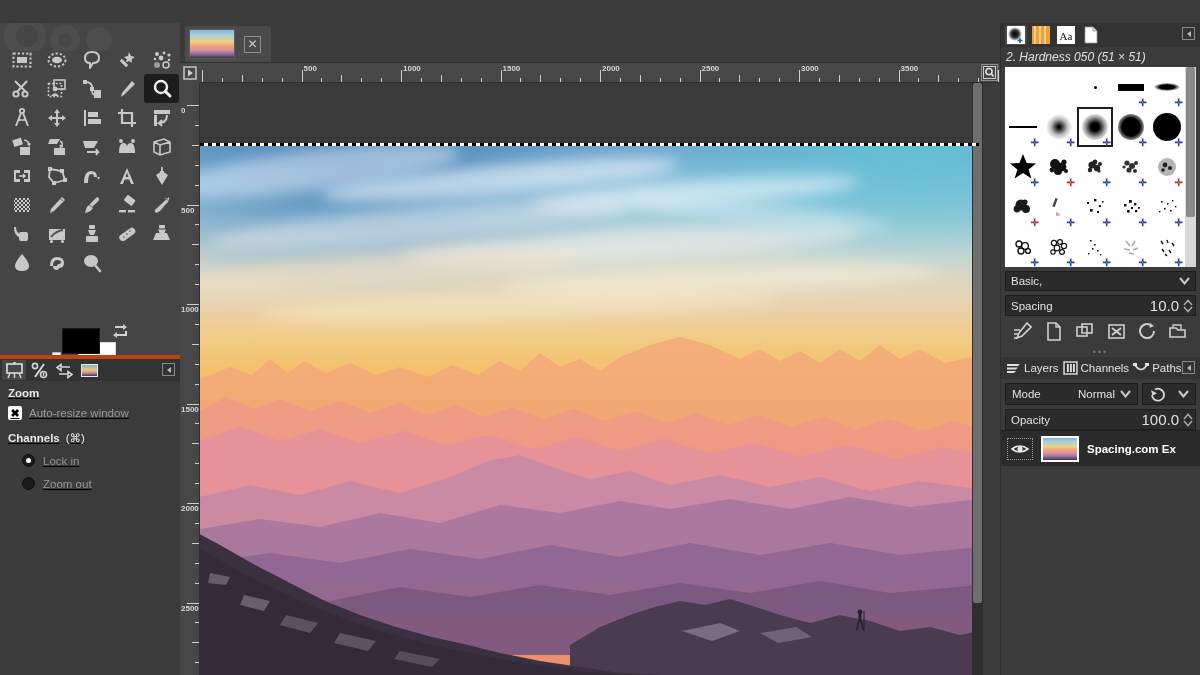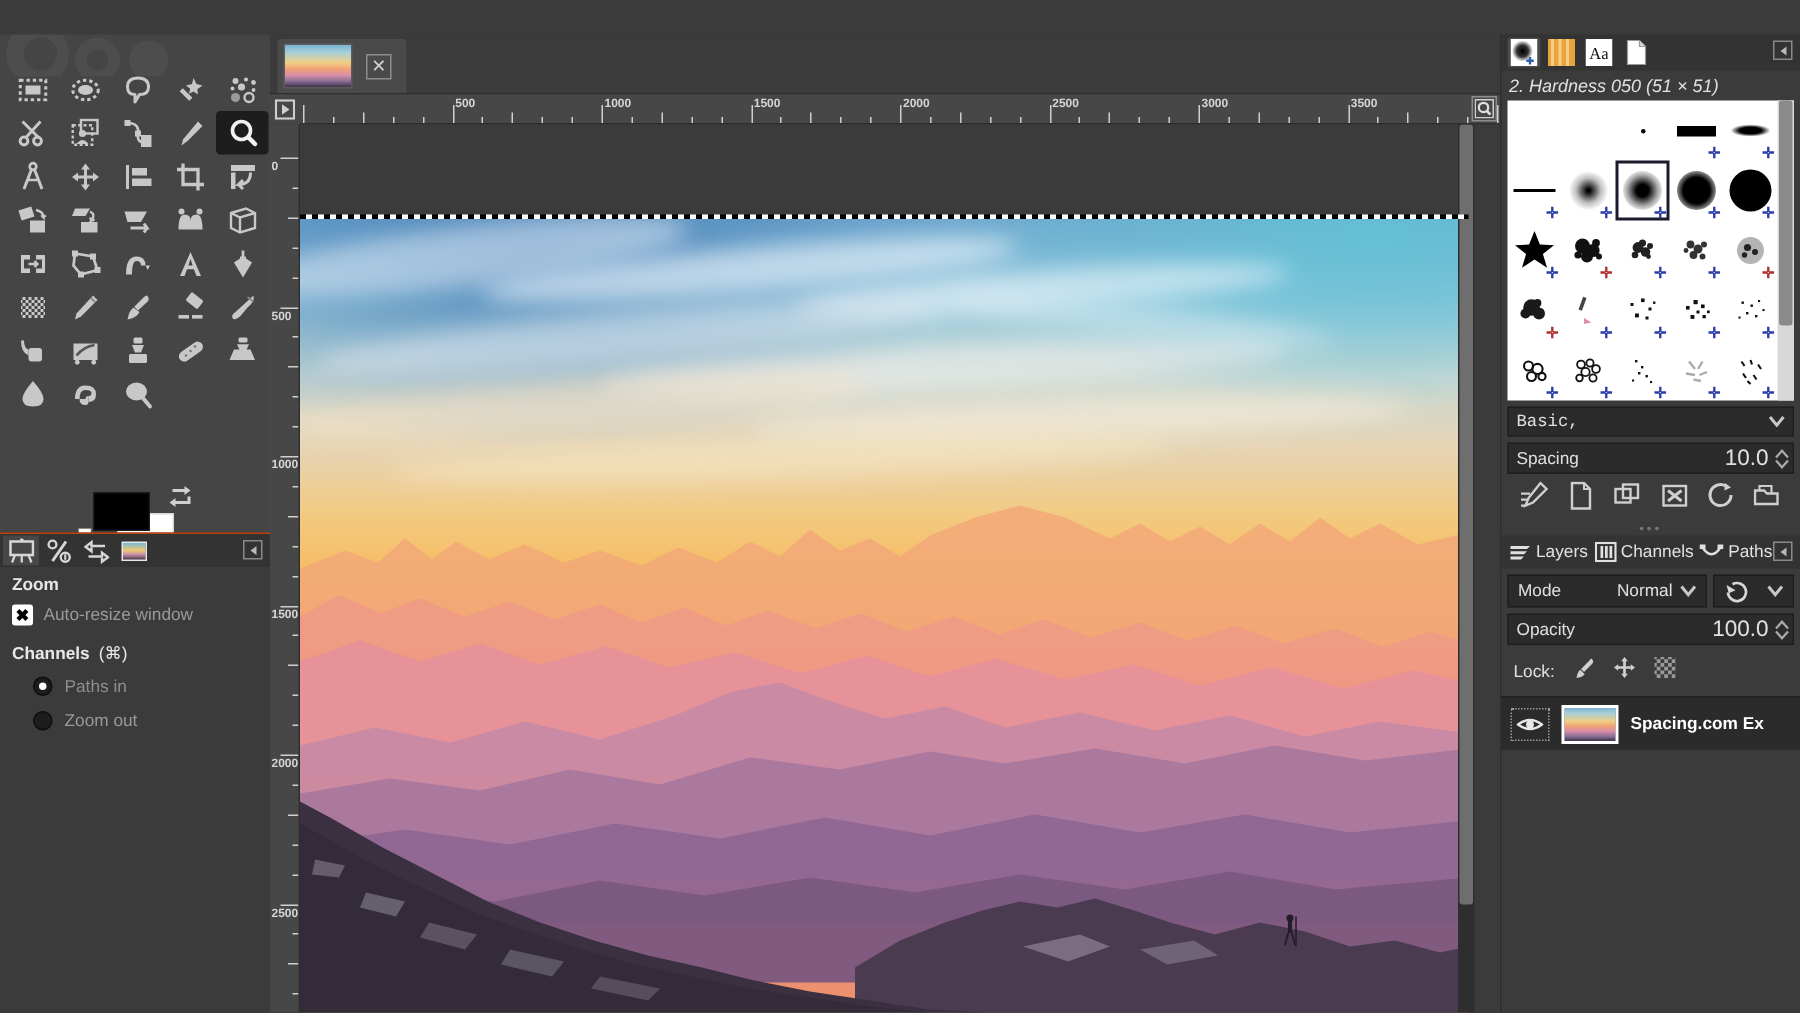--- a/index.html
+++ b/index.html
@@ -61,21 +61,21 @@
   .bg {
     position: absolute; left: 20px; top: 16px; width: 38px; height: 26px;
     background: #fff; border: 1px solid #d8d8d8;
   }
   .swap { position: absolute; right: -8px; top: -4px; }
   .reset { position: absolute; left: -6px; top: 26px; }
 
   
   .tooldock {
     position: absolute; top: 355px; left: 0; width: 180px; height: 320px;
-    background: #3b3b3b; border-top: 1px solid #c2410c;
+    background: #3b3b3b; border-top: 4px solid #c2410c; text-decoration: underline;
   }
   .dock-tabs {
     height: 22px; background: #333; display: flex; align-items: center;
     padding-left: 2px; position: relative;
   }
   .dock-tab {
     width: 24px; height: 20px; display: flex; align-items: center;
     justify-content: center; margin-right: 1px;
   }
   .dock-tab.sel { background: #474747; }
@@ -217,21 +217,21 @@
   .bcell .plus.red { color: #b03030; }
   .bcell.sel { outline: 2px solid #1b1b2e; outline-offset: -2px; z-index: 2; }
   .bscroll { width: 11px; background: #d8d8d8; position: relative; }
   .bscroll .bthumb {
     position: absolute; top: 0; left: 1px; width: 9px; height: 150px;
     background: #8a8a8a; border-radius: 2px;
   }
   .selectbar {
     margin: 4px 4px 0 4px; height: 20px; background: #2b2b2b;
     border: 1px solid #1e1e1e; display: flex; align-items: center;
-    padding: 0 5px; justify-content: space-between; font-family: Liberation Mono, monospace;
+    padding: 0 5px; justify-content: space-between;
   }
   .selectbar span { font-size: 11.5px; color: #e0e0e0; }
   .spinbar {
     margin: 4px 4px 0 4px; height: 21px; background: #2b2b2b;
     border: 1px solid #1e1e1e; display: flex; align-items: center;
     padding: 0 2px 0 5px; justify-content: space-between;
   }
   .spinbar .lab { font-size: 11.5px; color: #e0e0e0; }
   .spinbar .val { font-size: 15px; color: #e0e0e0; margin-left: auto; margin-right: 4px; }
   .spinner { display: flex; flex-direction: column; width: 10px; }
@@ -627,21 +627,21 @@
         <span class="chk">✖</span>
         <span class="opt-label">Auto-resize window</span>
       </div>
       <div class="opt-head">
         <span>Channels</span><span class="key">(⌘)</span>
       </div>
       <div class="radio-row">
         <span class="radio">
             <span class="pip"></span>
           </span>
-        <span class="radio-label on">Paths in</span>
+        <span class="radio-label on">Lock in</span>
       </div>
       <div class="radio-row">
         <span class="radio"></span>
         <span class="radio-label">Zoom out</span>
       </div>
     </div>
   </div>
 
   <div class="canvasarea">
 
@@ -1193,39 +1193,20 @@
       <span class="spinner">
         <svg width="10" height="7" viewBox="0 0 10 7">
             <path d="M1 6 L5 1.5 L9 6" fill="none" stroke="#aaa" stroke-width="1.5"></path>
           </svg>
         <svg width="10" height="7" viewBox="0 0 10 7">
             <path d="M1 1 L5 5.5 L9 1" fill="none" stroke="#aaa" stroke-width="1.5"></path>
           </svg>
       </span>
     </div>
 
-    <div class="lockrow">
-      <span class="lab">Lock:</span>
-      <span><svg width="16" height="16" viewBox="0 0 16 16">
-            <path d="M13 2 Q15 4 13.5 5.5 L8 11 L6 9 L11.5 3.5 Q12.5 2 13 2Z" fill="#cfcfcf"></path>
-            <path d="M5.5 9.5 Q3.5 11 3 15 Q7 14.5 8.5 12.5Z" fill="#cfcfcf"></path>
-          </svg></span>
-      <span><svg width="16" height="16" viewBox="0 0 16 16">
-            <path d="M8 1 L10.2 3.8 H8.9 V7.1 H12.2 V5.8 L15 8 L12.2 10.2 V8.9 H8.9 V12.2 H10.2 L8 15 L5.8 12.2 H7.1 V8.9 H3.8 V10.2 L1 8 L3.8 5.8 V7.1 H7.1 V3.8 H5.8Z" fill="#cfcfcf"></path>
-          </svg></span>
-      <span><svg width="16" height="16" viewBox="0 0 16 16">
-            <defs>
-              <pattern id="chk2" width="5" height="5" patternUnits="userSpaceOnUse">
-                <rect width="2.5" height="2.5" fill="#9a9a9a"></rect>
-                <rect x="2.5" y="2.5" width="2.5" height="2.5" fill="#9a9a9a"></rect>
-              </pattern>
-            </defs>
-            <rect x="1" y="1" width="14" height="14" fill="url(#chk2)"></rect>
-          </svg></span>
-    </div>
 
     <div class="layer-row">
       <span class="eye">
         <svg width="18" height="12" viewBox="0 0 18 12">
             <path d="M1 6 Q9 0 17 6 Q9 12 1 6Z" fill="none" stroke="#e8e8e8" stroke-width="1.6"></path>
             <circle cx="9" cy="6" r="2.6" fill="#e8e8e8"></circle>
           </svg>
       </span>
       <span class="layer-thumb" style="background:linear-gradient(to bottom,#7ab4d4 0%,#a8cfd8 16%,#f0cf82 40%,#f0a078 56%,#d98ea8 70%,#8a6f96 86%,#3e3248 100%);"></span>
       <span class="layer-name">Spacing.com Ex</span>

